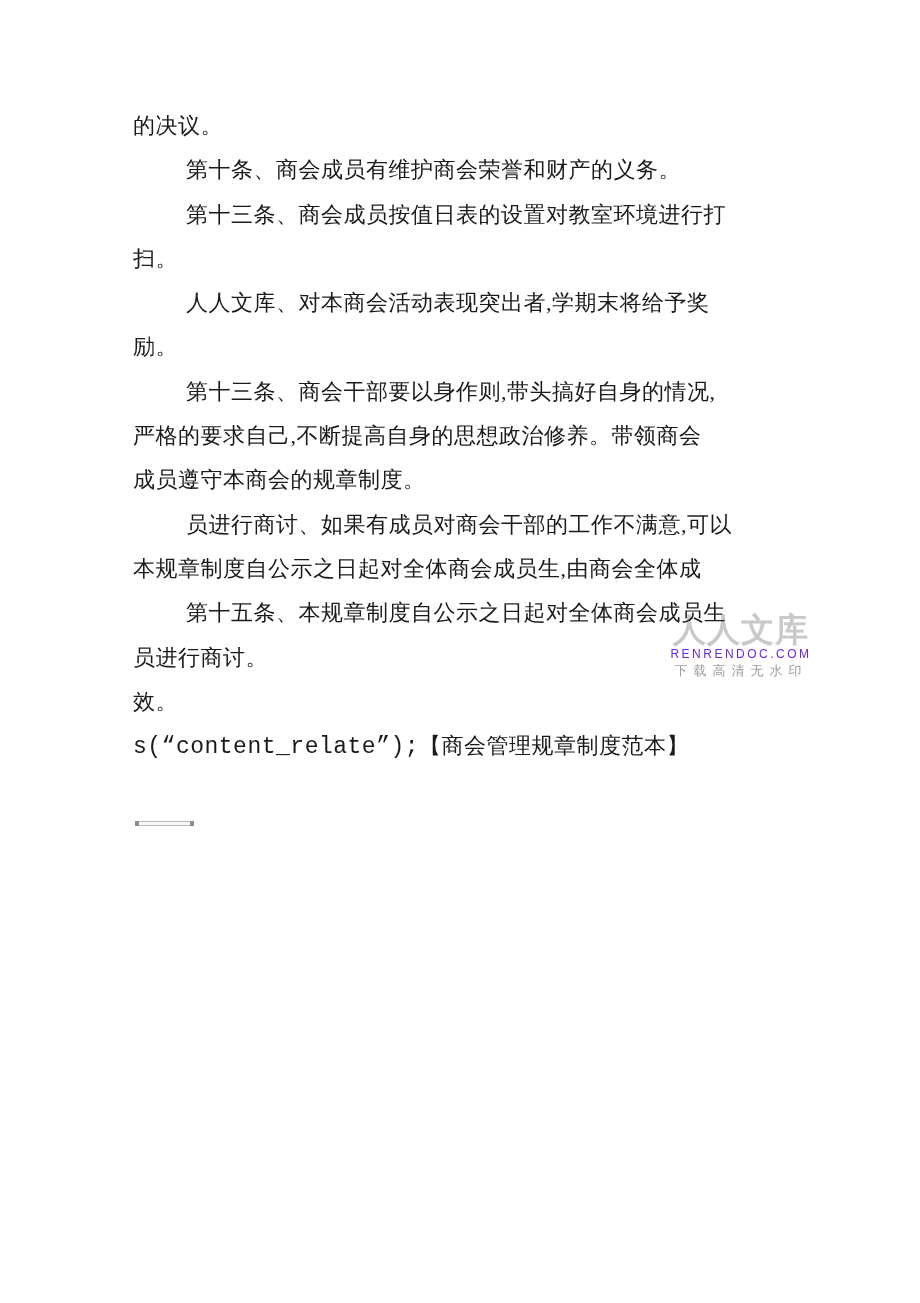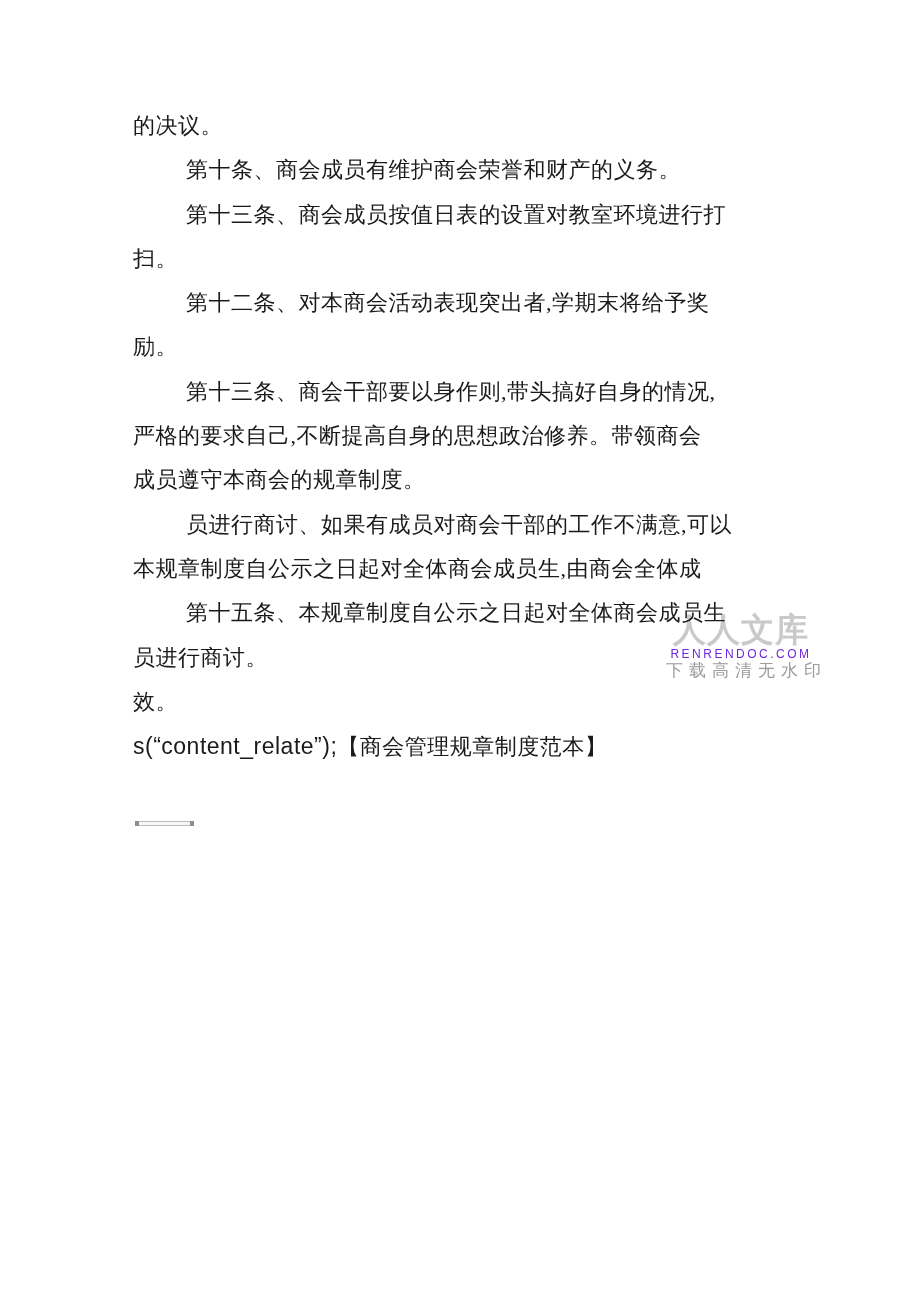--- a/index.html
+++ b/index.html
@@ -30,21 +30,21 @@
     white-space: nowrap;
     letter-spacing: 0.5px;
   }
   .line.indent {
     padding-left: 53px;
   }
   .footer-line {
     white-space: nowrap;
   }
   .footer-line .latin {
-    font-family: Liberation Sans, sans-serif;
+    font-family: Liberation Mono, monospace;
     font-size: 23px;
     letter-spacing: 0.5px;
   }
   .footer-line .cjk {
     font-family: "Liberation Serif", serif;
     font-size: 22px;
     letter-spacing: 0.5px;
   }
   
   .watermark {
@@ -69,21 +69,21 @@
     font-family: "Liberation Sans", sans-serif;
     font-size: 12px;
     color: #6d28d9;
     letter-spacing: 2.5px;
     line-height: 12px;
     margin-top: 0px;
     white-space: nowrap;
   }
   .wm-slogan {
     font-family: "Liberation Sans", sans-serif;
-    font-size: 17px;
+    font-size: 13px;
     color: #9b9b9b;
     letter-spacing: 6px;
     line-height: 14px;
     margin-top: 4px;
     white-space: nowrap;
   }
   
   .divider-bar {
     position: absolute;
     left: 135px;
@@ -116,21 +116,21 @@
     <div class="wm-title">人人文库</div>
     <div class="wm-domain">RENRENDOC.COM</div>
     <div class="wm-slogan">下载高清无水印</div>
   </div>
 
   <div class="doc">
     <div class="line">的决议。</div>
     <div class="line indent">第十条、商会成员有维护商会荣誉和财产的义务。</div>
     <div class="line indent">第十三条、商会成员按值日表的设置对教室环境进行打</div>
     <div class="line">扫。</div>
-    <div class="line indent">第十二条、对本商会活动表现突出者,学期末将给予奖</div>
+    <div class="line indent">人人文库、对本商会活动表现突出者,学期末将给予奖</div>
     <div class="line">励。</div>
     <div class="line indent">第十三条、商会干部要以身作则,带头搞好自身的情况,</div>
     <div class="line">严格的要求自己,不断提高自身的思想政治修养。带领商会</div>
     <div class="line">成员遵守本商会的规章制度。</div>
     <div class="line indent">员进行商讨、如果有成员对商会干部的工作不满意,可以</div>
     <div class="line">本规章制度自公示之日起对全体商会成员生,由商会全体成</div>
     <div class="line indent">第十五条、本规章制度自公示之日起对全体商会成员生</div>
     <div class="line">员进行商讨。</div>
     <div class="line">效。</div>
     <div class="line footer-line">

